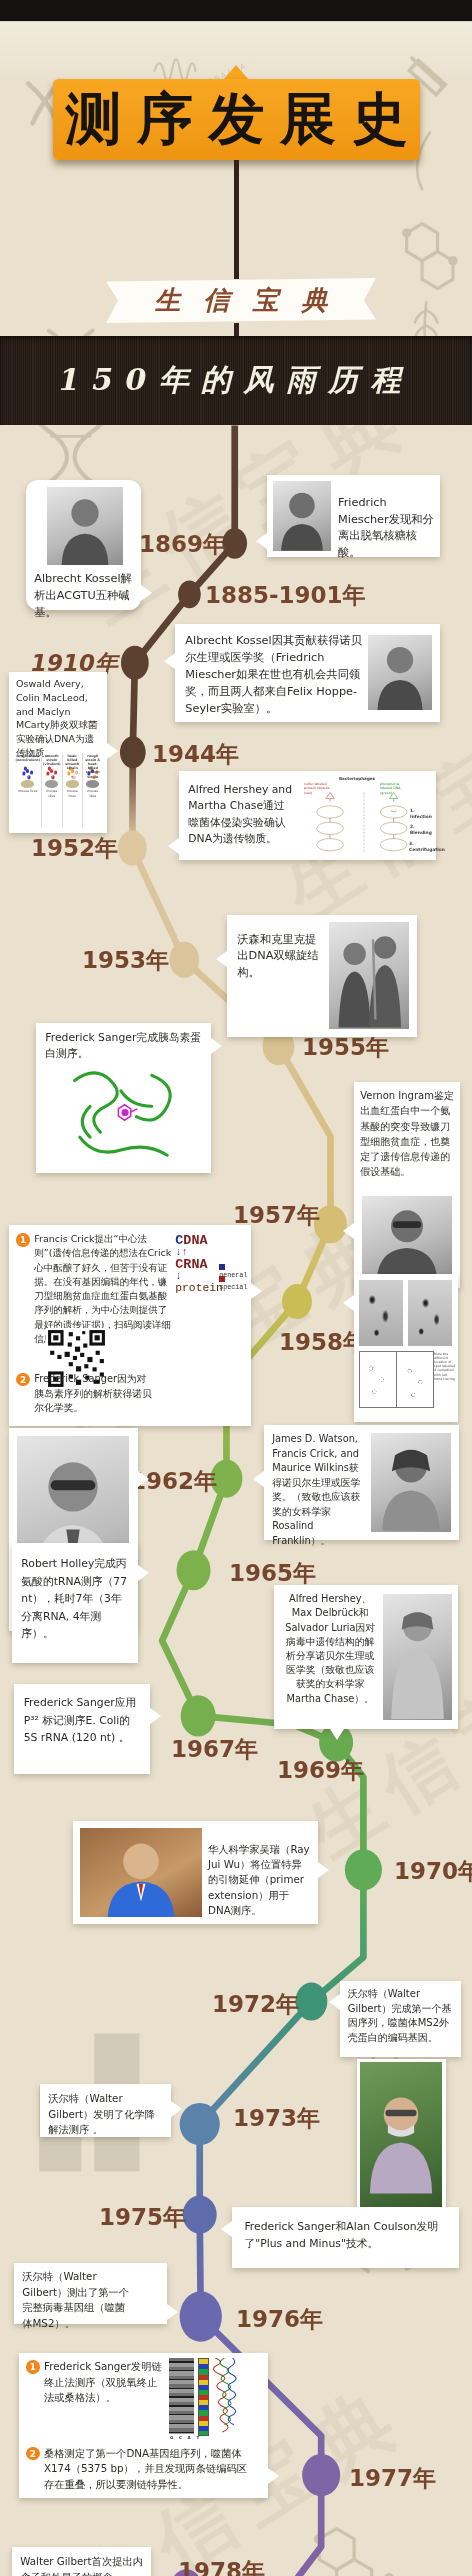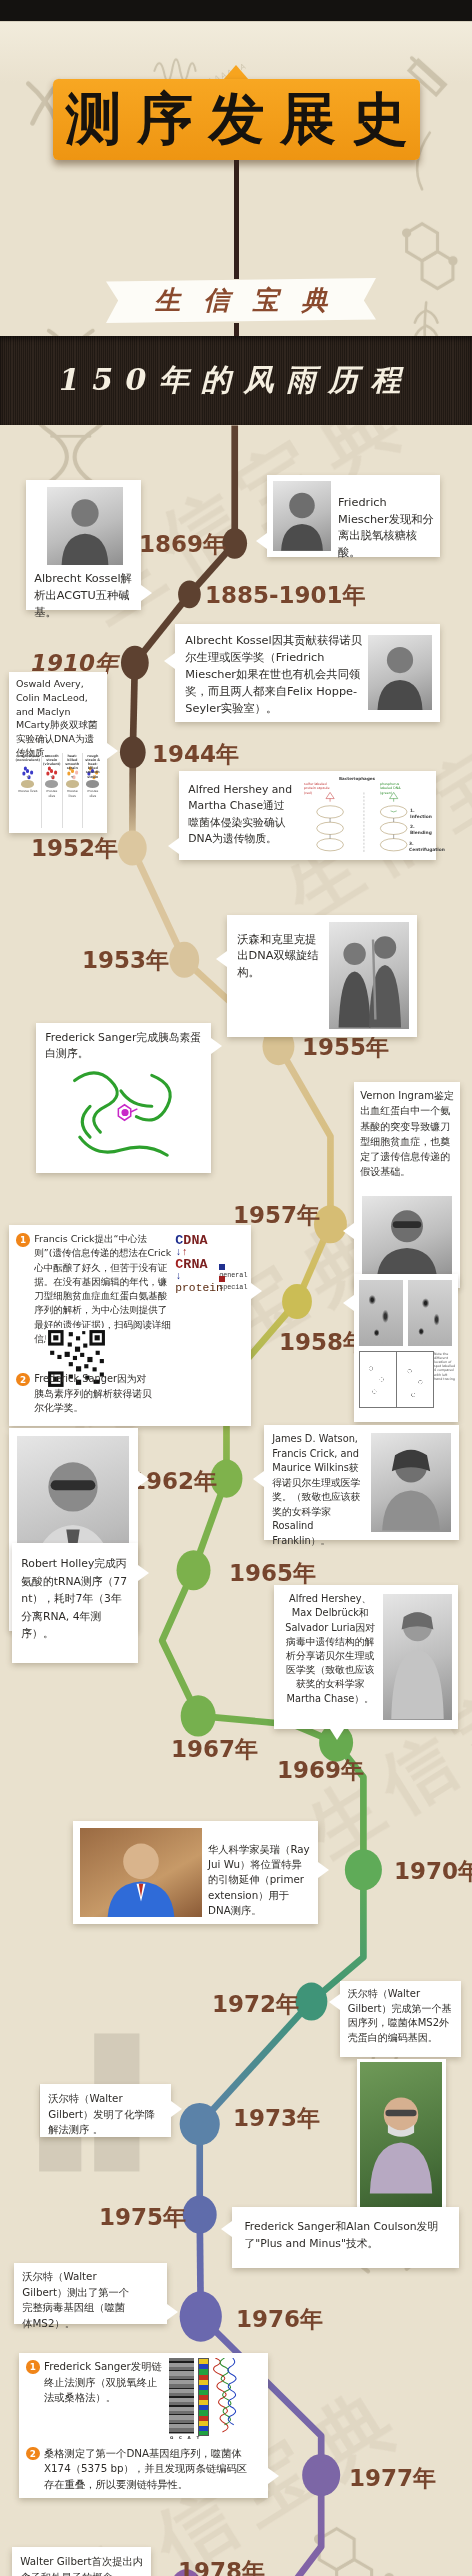--- a/index.html
+++ b/index.html
@@ -253,21 +253,21 @@
     <div class="ptr l" style="top:58px;"></div>
     <div class="photo" style="left:6.2px;top:6.2px;width:58px;height:70px;">
       <svg viewBox="0 0 100 120">
           <circle cx="50" cy="42" r="22" fill="#6e6e6e"></circle>
           <path d="M14,120 Q16,76 50,74 Q84,76 86,120 Z" fill="#4c4c4c"></path>
         </svg>
     </div>
     <div class="ct" style="left:71px;top:19.6px;width:96px;font-size:11.3px;">Friedrich Miescher发现和分离出脱氧核糖核酸。</div>
   </div>
 
-  <div class="card" style="left:26px;top:480px;width:115px;height:130px;">
+  <div class="card" style="left:26px;top:480px;width:115px;height:130px;border-radius:12px;">
     <div class="ptr r" style="top:105px;"></div>
     <div class="photo" style="left:20.6px;top:7.2px;width:76px;height:78px;">
       <svg viewBox="0 0 100 120">
           <circle cx="50" cy="40" r="21" fill="#787878"></circle>
           <path d="M14,120 Q16,74 50,72 Q84,74 86,120 Z" fill="#505050"></path>
         </svg>
     </div>
     <div class="ct" style="left:8.2px;top:91px;width:101px;font-size:11.3px;">Albrecht Kossel解析出ACGTU五种碱基。</div>
   </div>
 
@@ -494,20 +494,24 @@
     <div class="ct" style="left:8.2px;top:7.2px;width:96px;font-size:9.8px;line-height:1.45;text-align:center;">Alfred Hershey、Max Delbrück和Salvador Luria因对病毒中遗传结构的解析分享诺贝尔生理或医学奖（致敬也应该获奖的女科学家Martha Chase）。</div>
     <div class="photo" style="left:109px;top:9.3px;width:69px;height:126px;">
       <svg viewBox="0 0 100 180">
           <circle cx="50" cy="46" r="21" fill="#9a9a9a"></circle>
           <path d="M30,32 q20,-14 40,0 l3,18 q-23,-9 -46,0 z" fill="#6a6a6a"></path>
           <path d="M12,180 Q14,82 50,80 Q86,82 88,180 Z" fill="#c4c4c4"></path>
         </svg>
     </div>
   </div>
 
+  <div class="card" style="left:14.4px;top:1684px;width:136px;height:90px;">
+    <div class="ptr r" style="top:24px;"></div>
+    <div class="ct" style="left:9.3px;top:10.3px;width:117px;font-size:10.8px;line-height:1.6;">Frederick Sanger应用P³² 标记测序E. Coli的5S rRNA (120 nt) 。</div>
+  </div>
 
   <div class="card" style="left:73px;top:1821px;width:245px;height:103px;">
     <div class="ptr r" style="top:41px;"></div>
     <div class="photo" style="left:7.2px;top:7.2px;width:122px;height:89px;background:linear-gradient(150deg,#9a6a42,#c79a68 60%,#8a5a36);">
       <svg viewBox="0 0 100 80">
           <circle cx="50" cy="30" r="16" fill="#d9b48c"></circle>
           <path d="M20,80 Q22,50 50,48 Q78,50 80,80 Z" fill="#2f6bd8"></path>
           <path d="M46,50 L50,66 L54,50 Z" fill="#fff"></path>
           <path d="M48,50 L50,62 L52,50 Z" fill="#c03020"></path>
         </svg>

